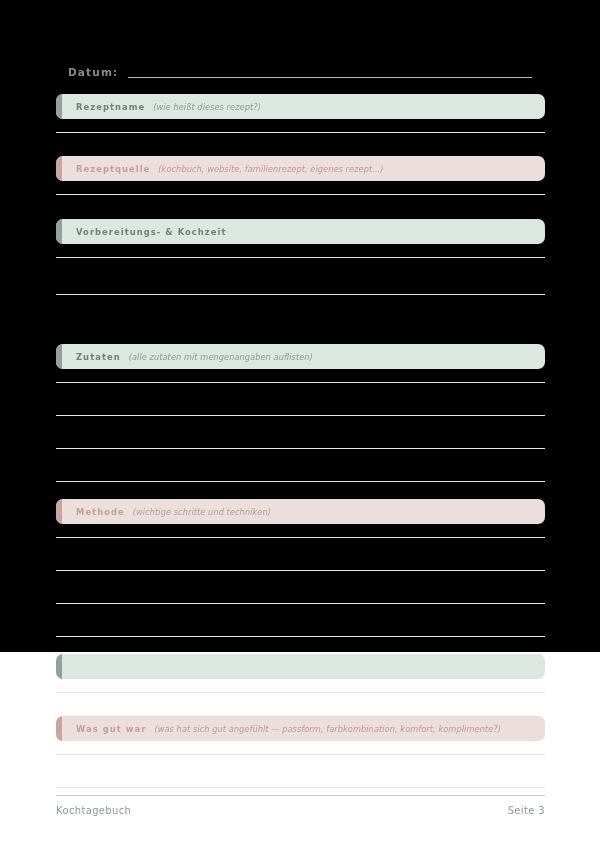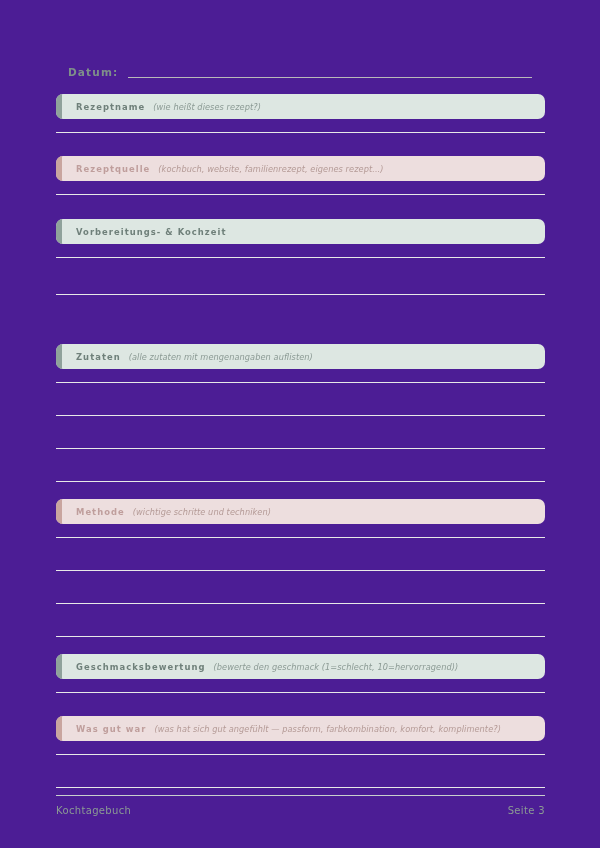--- a/index.html
+++ b/index.html
@@ -11,22 +11,22 @@
     width: 600px;
     height: 848px;
     position: relative;
     font-family: "DejaVu Sans", "Liberation Sans", sans-serif;
     -webkit-font-smoothing: antialiased;
   }
   .page {
     position: absolute;
     left: 0; top: 0;
     width: 600px;
-    height: 848px;
-    background: #4c1d95;
+    height: 652px;
+    background: #000000;
     box-sizing: border-box;
   }
 
   
   .date-row {
     position: absolute;
     left: 68px;
     top: 58px;
     width: 464px;
     height: 22px;
@@ -216,24 +216,20 @@
           <div class="wline" style="height: 13px;"></div>
           <div class="wline" style="height: 32px;"></div>
           <div class="wline" style="height: 32px;"></div>
           <div class="wline" style="height: 32px;"></div>
           <div class="wline" style="height: 32px;"></div>
         </div>
       </div>
       <div class="section" style="top: 654px;">
         <div class="band green">
           <span class="accent"></span>
-          <span class="btext">
-            <span class="title">Geschmacksbewertung</span>
-            <span class="hint">(bewerte den geschmack (1=schlecht, 10=hervorragend))</span>
-          </span>
         </div>
         <div class="lines">
           <div class="wline" style="height: 13px;"></div>
         </div>
       </div>
       <div class="section" style="top: 716px;">
         <div class="band pink">
           <span class="accent"></span>
           <span class="btext">
             <span class="title">Was gut war</span>

